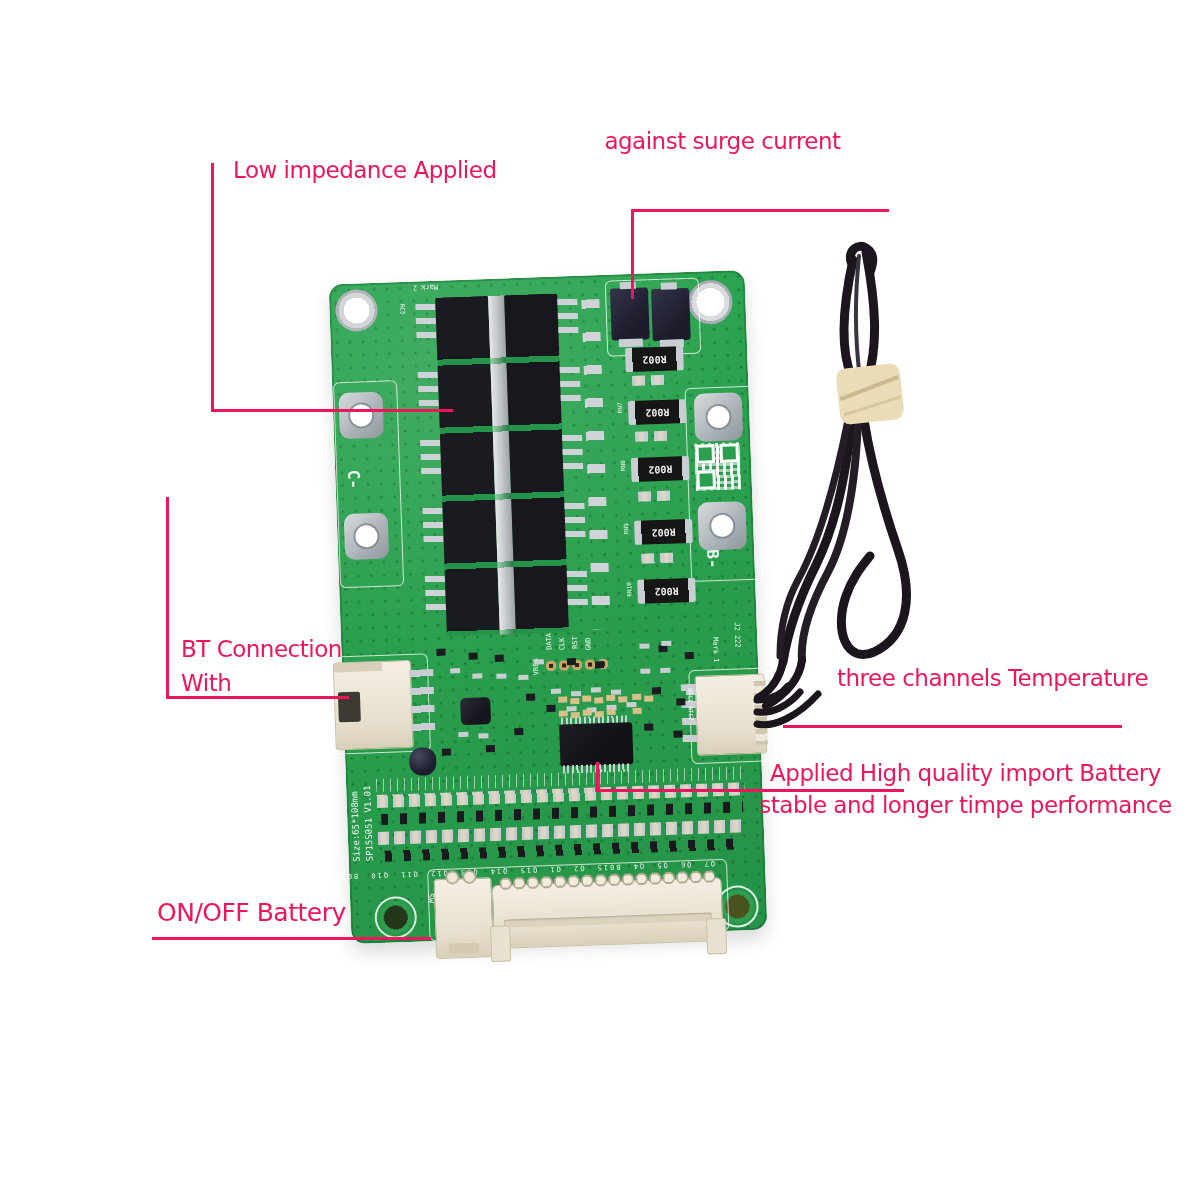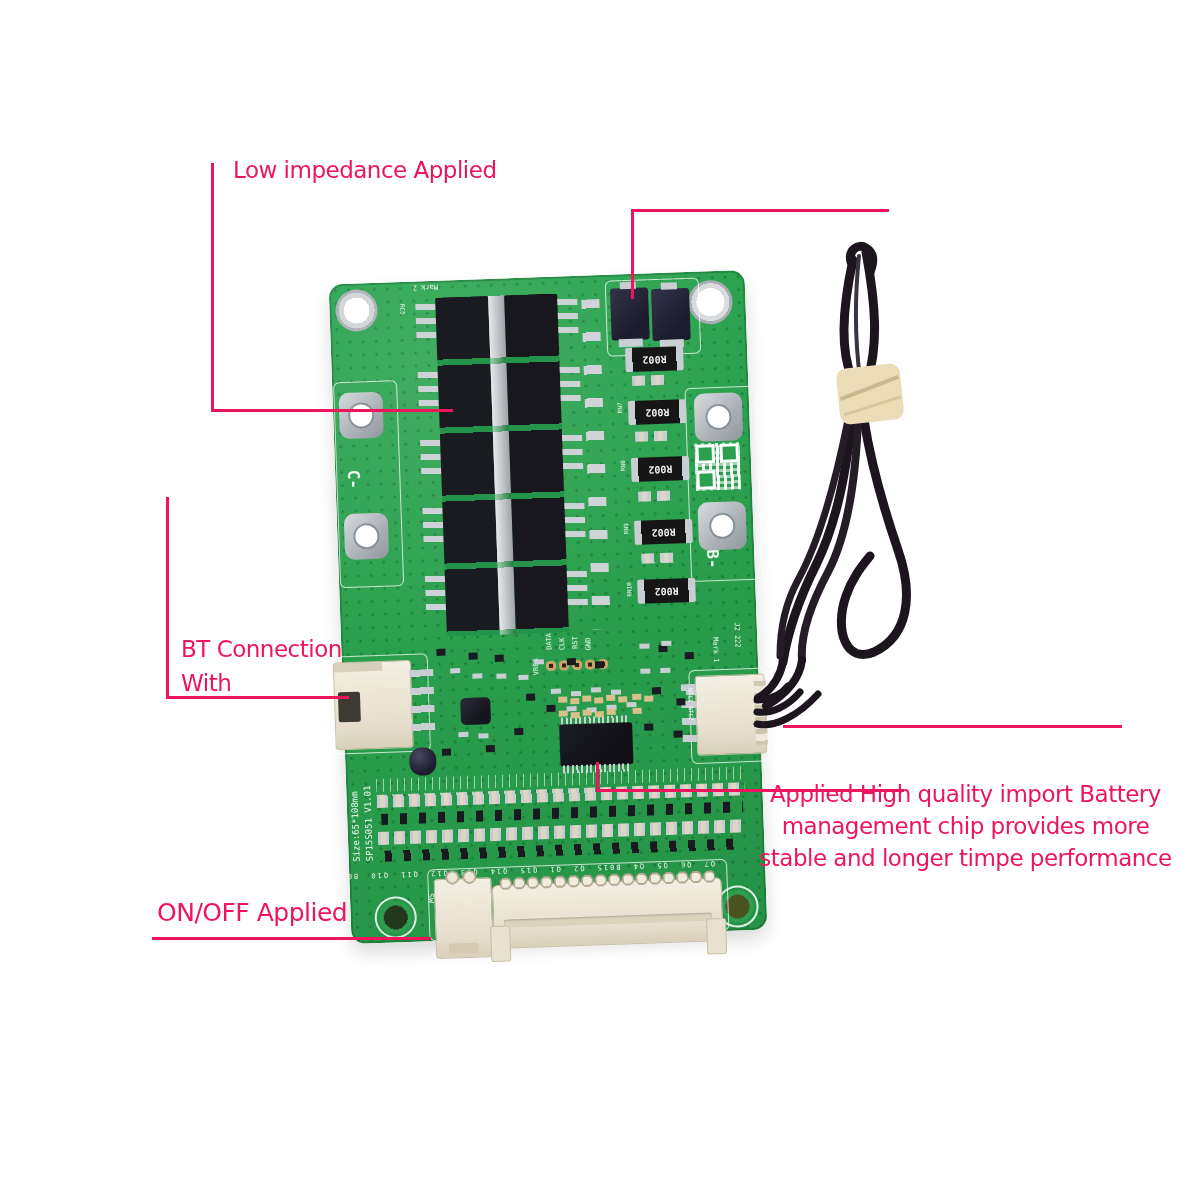--- a/index.html
+++ b/index.html
@@ -260,29 +260,30 @@
     <div class="callout-line" style="left:166px;top:696px;width:183px;height:3px;background:#ef155d;"></div>
     <div class="callout-line" style="left:783px;top:725px;width:339px;height:3px;background:#ef155d;"></div>
     <div class="callout-line" style="left:596px;top:762px;width:3px;height:30px;background:#ef155d;"></div>
     <div class="callout-line" style="left:596px;top:789px;width:308px;height:3px;background:#ef155d;"></div>
     <div class="callout-line" style="left:152px;top:937px;width:279px;height:3px;background:#ef155d;"></div>
 
     <div class="note" style="left:233px;top:155px;--pink:#ef155d;">
       <span>Low impedance Applied</span>
     </div>
     <div class="note center" style="left:565px;top:126px;width:315px;--pink:#ef155d;">
+      <div>against surge current</div>
     </div>
     <div class="note" style="left:181px;top:632px;line-height:34px;--pink:#ef155d;">
       <div>BT Connection</div>
       <div>With</div>
     </div>
     <div class="note" style="left:837px;top:661px;line-height:34px;--pink:#ef155d;">
-    </div>
-    <div class="note center" style="left:748px;top:778px;width:435px;line-height:32px;--pink:#ef155d;">
+      <div>three channels Temperature</div>
+    </div>
+    <div class="note center" style="left:748px;top:757px;width:435px;line-height:32px;--pink:#ef155d;">
       <div>Applied High quality import Battery</div>
-      <div>management chip provides more</div>
       <div>stable and longer timpe performance</div>
     </div>
     <div class="note" style="left:157px;top:897px;font-size:25px;--pink:#ef155d;">
-      <span>ON/OFF Applied</span>
+      <span>ON/OFF Battery</span>
     </div>
   </div>
 </div>
 
 </body></html>

